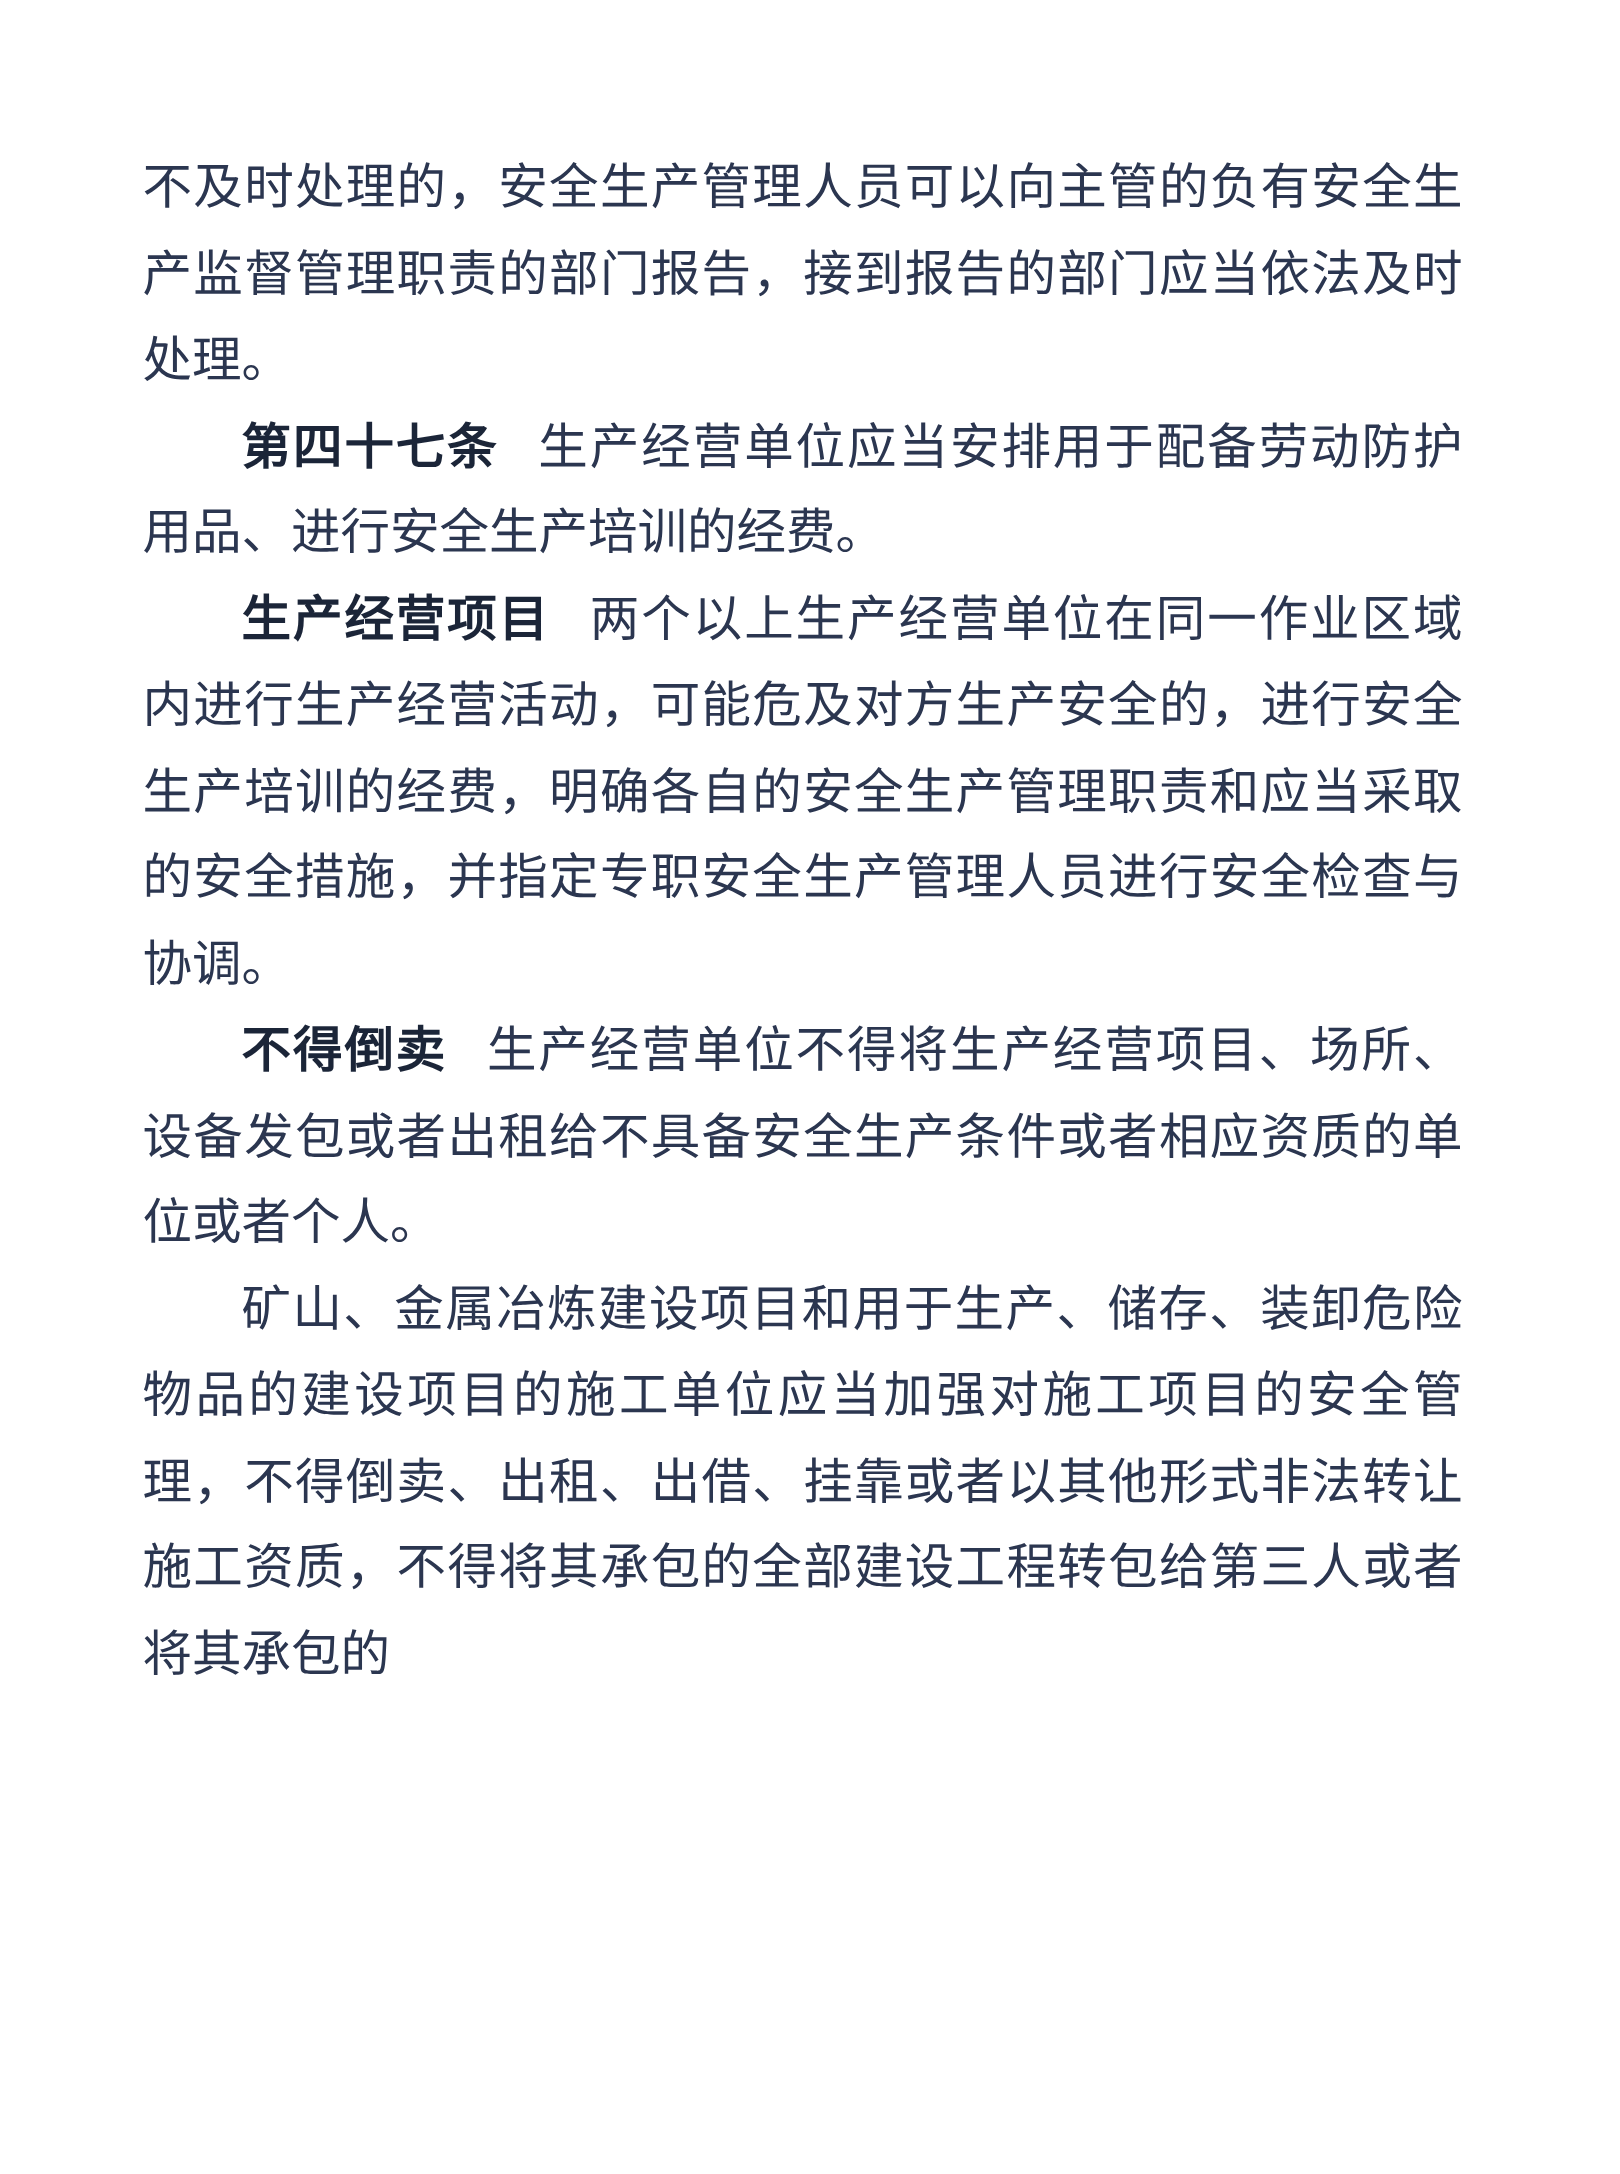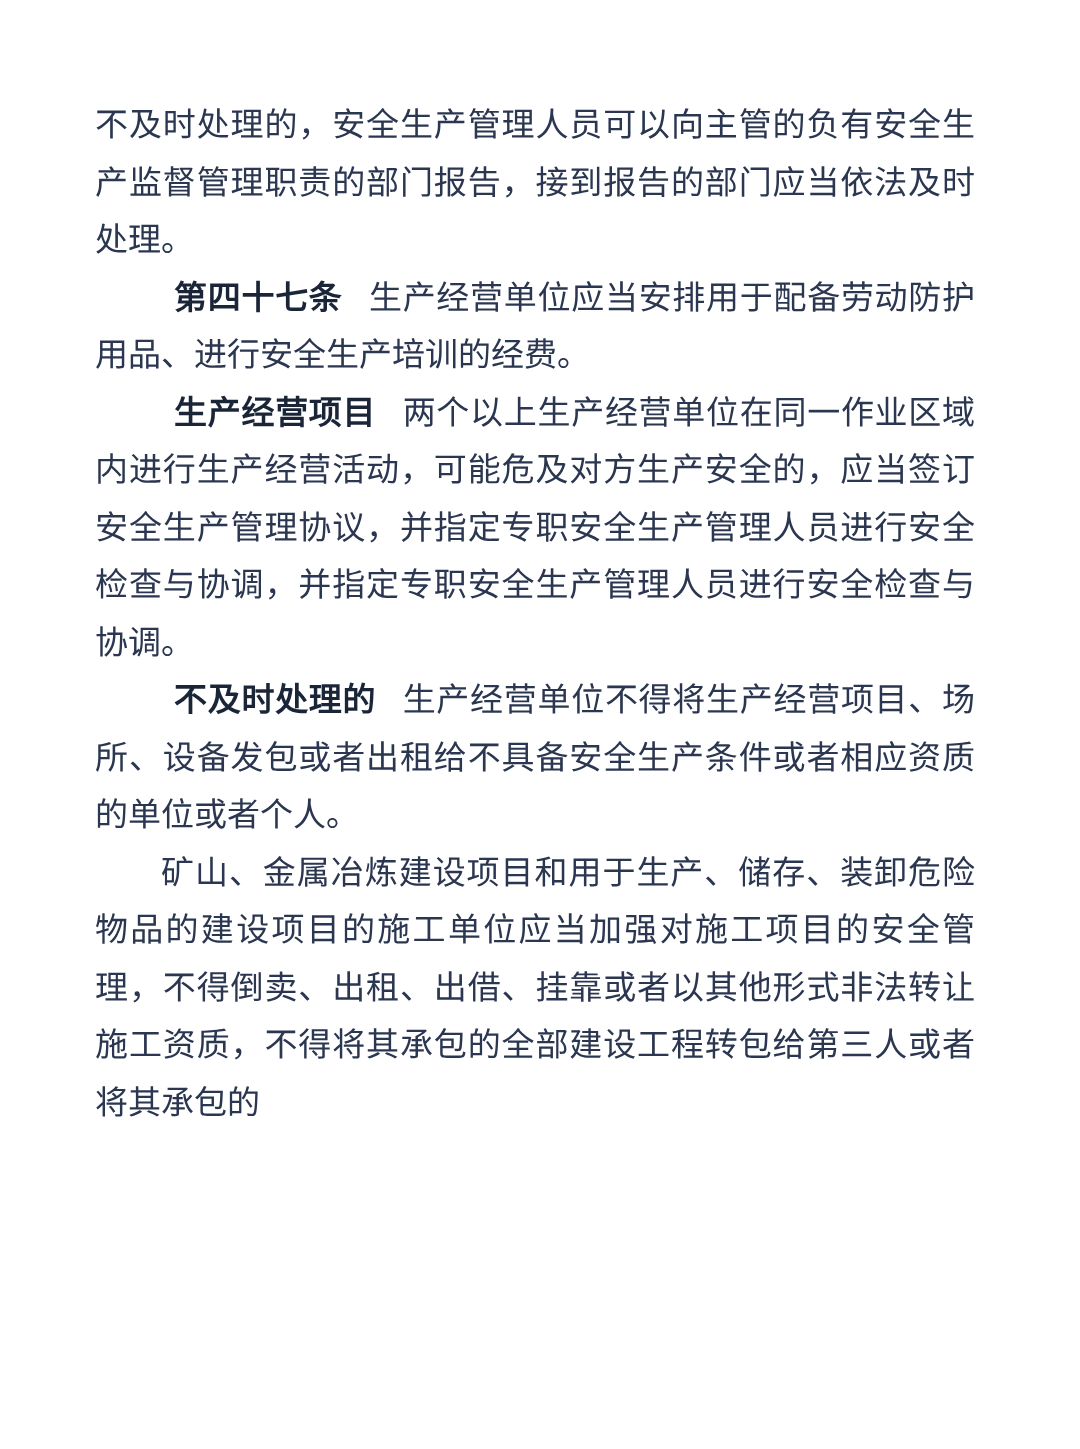--- a/index.html
+++ b/index.html
@@ -31,34 +31,33 @@
     padding: 0;
   }
   .para.indent {
     text-indent: 2em;
   }
   .article-num {
     font-family: "DejaVu Sans", "Liberation Sans", sans-serif;
     font-weight: bold;
     color: #1b2538;
     margin-right: 0.8em;
-    margin-left: 13px;
   }
 </style>
 </head>
 <body>
 
 <div class="page">
   <main class="content">
 
     <p class="para">不及时处理的，安全生产管理人员可以向主管的负有安全生产监督管理职责的部门报告，接到报告的部门应当依法及时处理。</p>
 
     <p class="para indent"><span class="article-num">第四十七条</span><span>生产经营单位应当安排用于配备劳动防护用品、进行安全生产培训的经费。</span></p>
 
-    <p class="para indent"><span class="article-num">生产经营项目</span><span>两个以上生产经营单位在同一作业区域内进行生产经营活动，可能危及对方生产安全的，应当签订安全生产管理协议，并指定专职安全生产管理人员进行安全检查与协调，并指定专职安全生产管理人员进行安全检查与协调。</span></p>
+    <p class="para indent"><span class="article-num">生产经营项目</span><span>两个以上生产经营单位在同一作业区域内进行生产经营活动，可能危及对方生产安全的，进行安全生产培训的经费，明确各自的安全生产管理职责和应当采取的安全措施，并指定专职安全生产管理人员进行安全检查与协调。</span></p>
 
-    <p class="para indent"><span class="article-num">不及时处理的</span><span>生产经营单位不得将生产经营项目、场所、设备发包或者出租给不具备安全生产条件或者相应资质的单位或者个人。</span></p>
+    <p class="para indent"><span class="article-num">不得倒卖</span><span>生产经营单位不得将生产经营项目、场所、设备发包或者出租给不具备安全生产条件或者相应资质的单位或者个人。</span></p>
 
 
     <p class="para indent">矿山、金属冶炼建设项目和用于生产、储存、装卸危险物品的建设项目的施工单位应当加强对施工项目的安全管理，不得倒卖、出租、出借、挂靠或者以其他形式非法转让施工资质，不得将其承包的全部建设工程转包给第三人或者将其承包的</p>
 
   </main>
 </div>
 
 </body></html>

